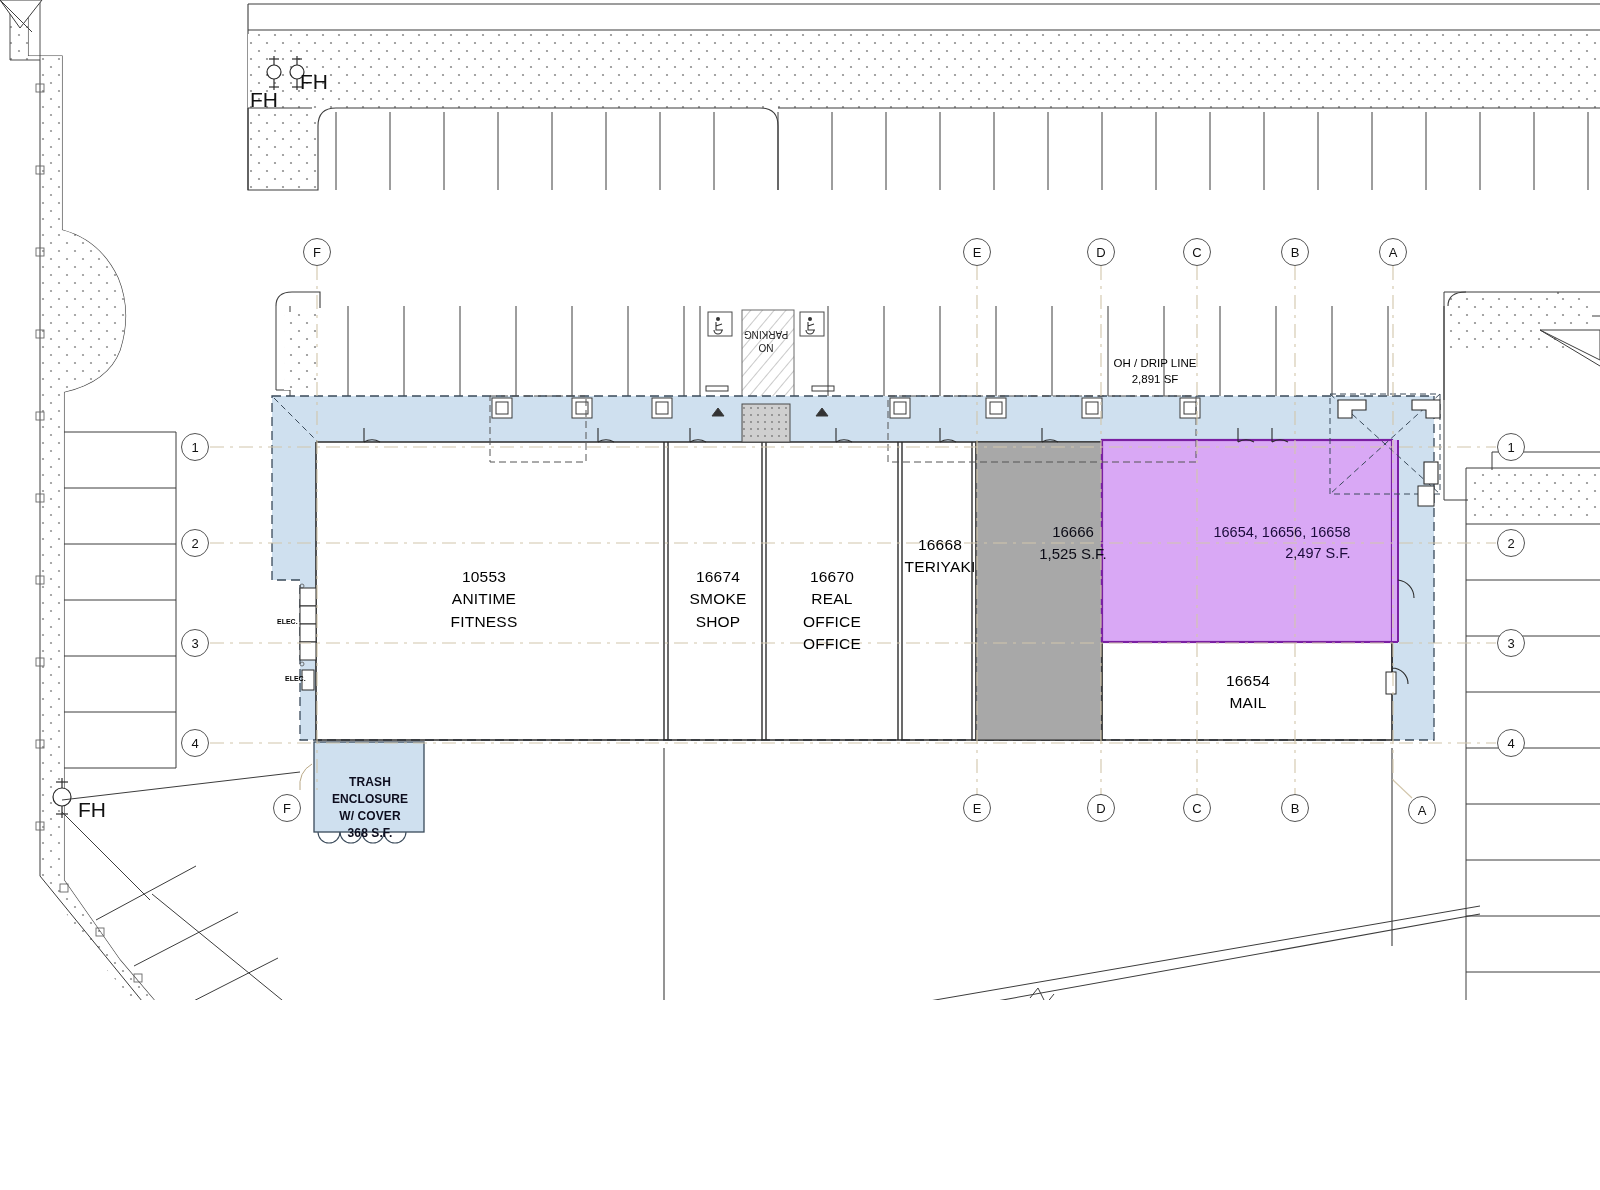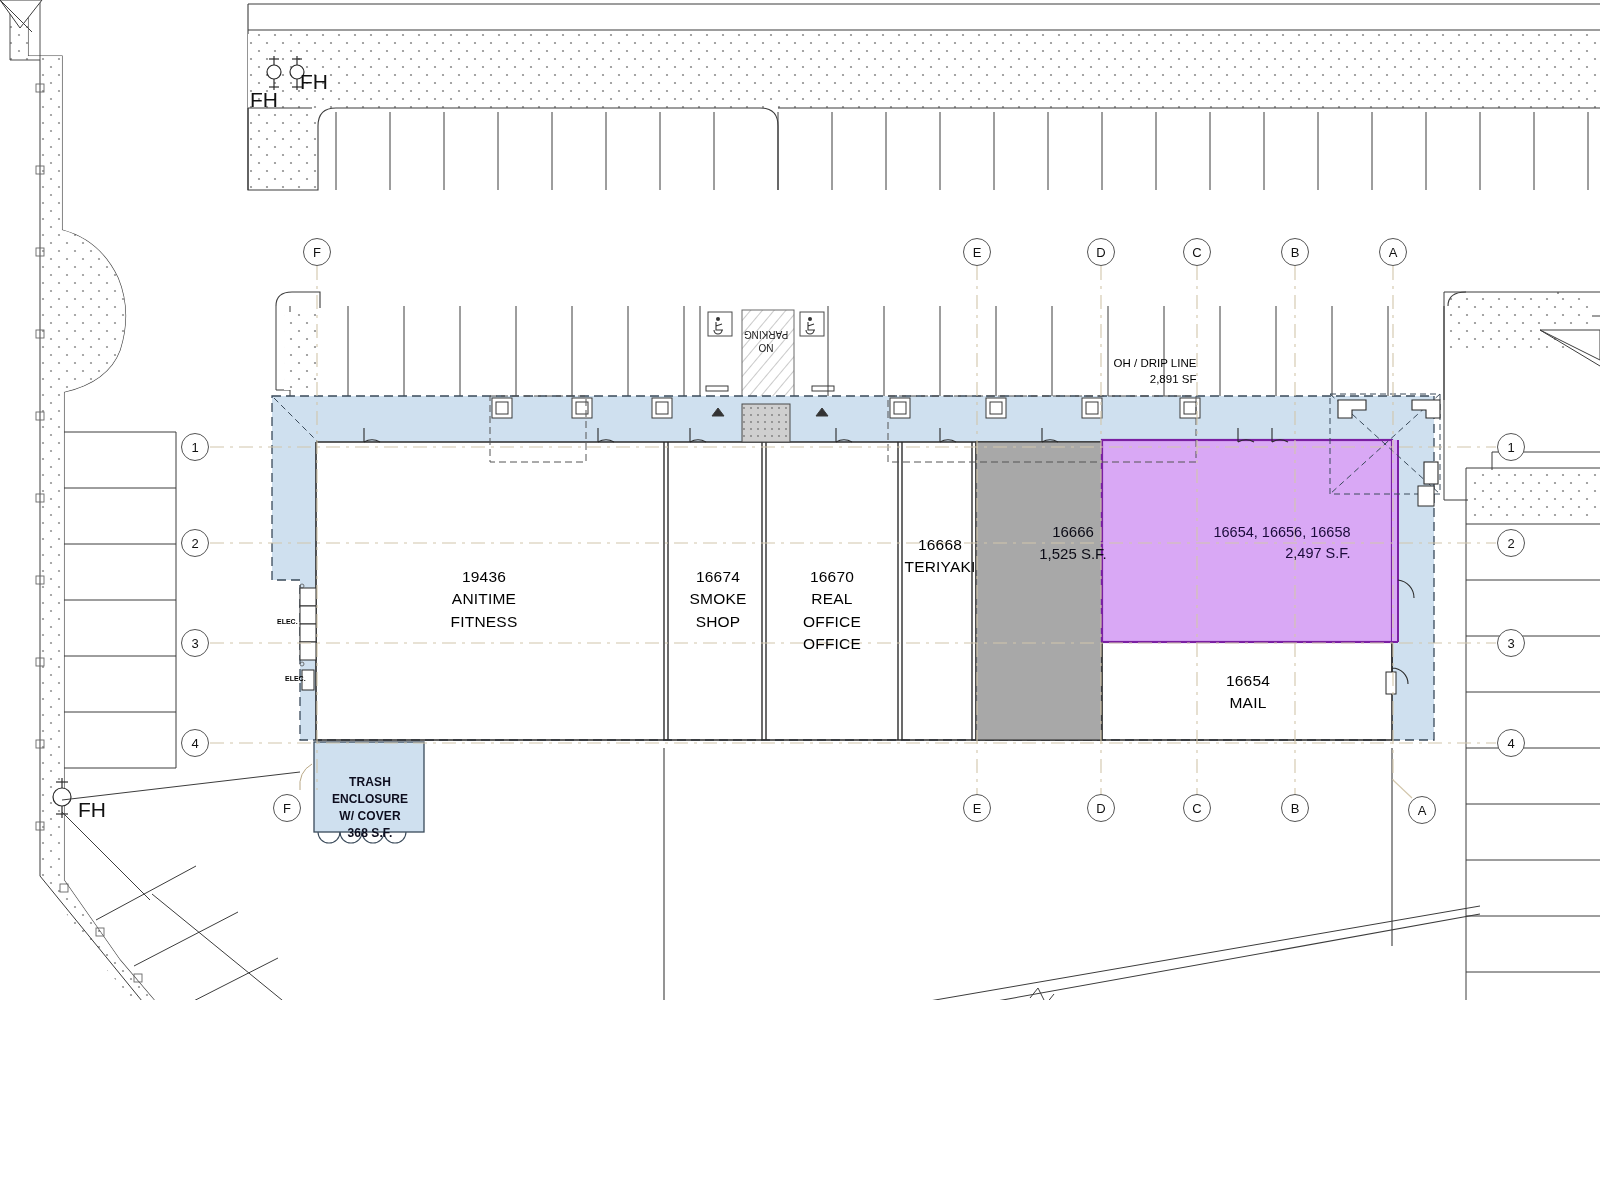--- a/index.html
+++ b/index.html
@@ -463,42 +463,42 @@
   <div class="bub" style="left:195px; top:447px;">1</div>
   <div class="bub" style="left:195px; top:543px;">2</div>
   <div class="bub" style="left:195px; top:643px;">3</div>
   <div class="bub" style="left:195px; top:743px;">4</div>
 
   <div class="bub" style="left:1511px; top:447px;">1</div>
   <div class="bub" style="left:1511px; top:543px;">2</div>
   <div class="bub" style="left:1511px; top:643px;">3</div>
   <div class="bub" style="left:1511px; top:743px;">4</div>
 
-  <div class="driplbl" style="left:1155px; top:356px;text-align:right;">
+  <div class="driplbl" style="left:1155px; top:356px;">
     <div>OH / DRIP LINE</div>
     <div>2,891 SF</div>
   </div>
 
   <div class="nopark" style="left:766px; top:340px;">
     <div>NO</div>
     <div>PARKING</div>
   </div>
 
   <div class="elec" style="left:277px; top:618px;">ELEC.</div>
   <div class="elec" style="left:285px; top:675px;">ELEC.</div>
 
   <div class="tiny" style="left:370px; top:774px; width:104px;">
     <div>TRASH</div>
     <div>ENCLOSURE</div>
     <div>W/ COVER</div>
     <div>368 S.F.</div>
   </div>
 
   <div class="tenant" style="left:484px; top:566px;">
-    <div>19436</div>
+    <div>10553</div>
     <div>ANITIME</div>
     <div>FITNESS</div>
   </div>
 
   <div class="tenant" style="left:718px; top:566px;">
     <div>16674</div>
     <div>SMOKE</div>
     <div>SHOP</div>
   </div>
 

